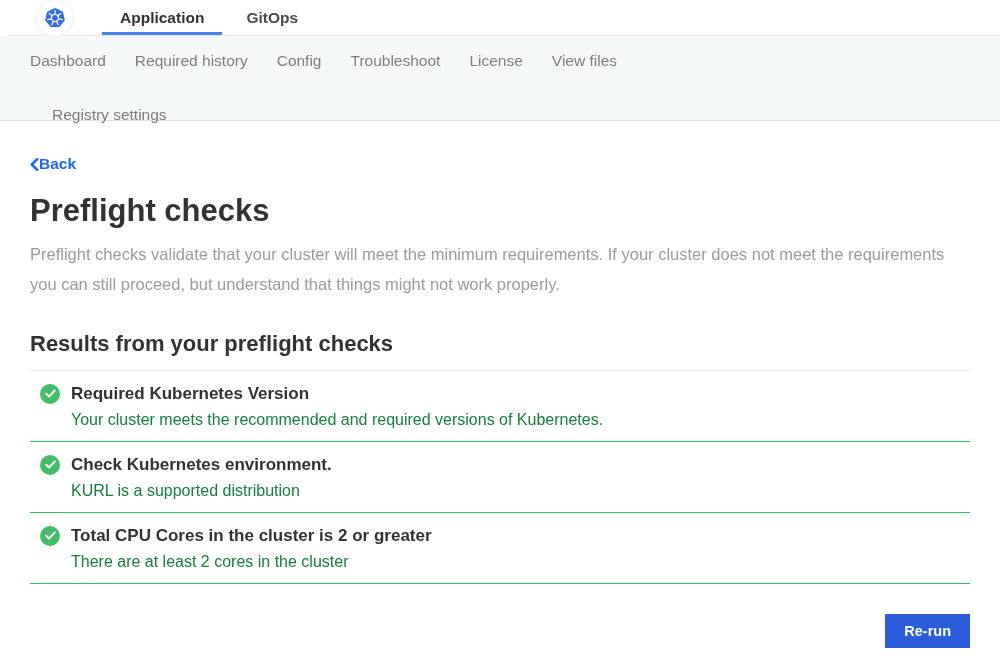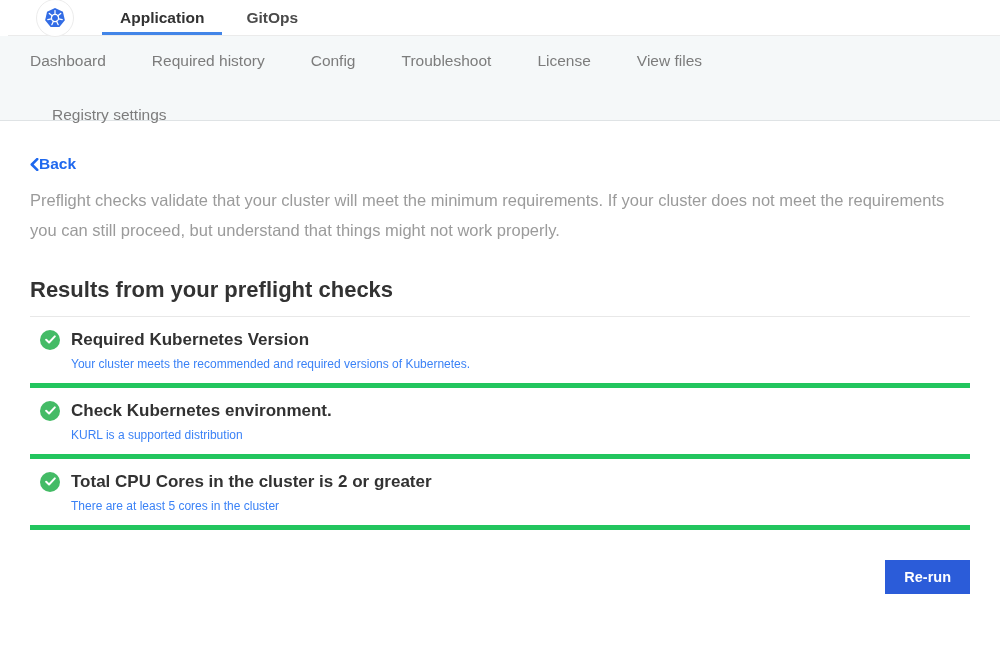--- a/index.html
+++ b/index.html
@@ -43,21 +43,21 @@
     font-weight: bold; font-size: 15px;
     padding: 9px 21px; border-radius: 22px; cursor: pointer;
   }
   .logout { margin-left: 28px; font-size: 15.5px; color: #323232; cursor: pointer; }
 
   
   .subnav {
     background: #f5f8f9; border-bottom: 1px solid #dfe3e5;
     padding: 16px 0 12px 30px; height: 85px;
   }
-  .subnav-row { display: flex; gap: 46px; }
+  .subnav-row { display: flex; gap: 29px; }
   .subnav-row.second { margin-top: 36px; padding-left: 22px; }
   .subnav-item { font-size: 15.5px; color: #7c7c7c; cursor: pointer; white-space: nowrap; }
 
   
   .content { padding: 0 30px; }
   .back-link {
     display: inline-flex; align-items: center; 
     color: #1f68ee; font-weight: bold; font-size: 15.5px;
     margin-top: 34px; cursor: pointer; text-decoration: none;
   }
@@ -67,29 +67,29 @@
   }
   .description {
     font-size: 16.5px; line-height: 30px; color: #9b9b9b;
     margin: 10px 0 0 0; max-width: 935px;
   }
   .results-heading {
     font-size: 22px; font-weight: bold; color: #323232;
     margin: 32px 0 0 0;
   }
   .checks-list { margin-top: 13px; border-top: 1px solid #e8e8e8; }
-  .check-item { padding: 13px 0 12px 10px; border-bottom: 5px solid #22c55e; }
+  .check-item { padding: 13px 0 12px 10px; border-bottom: 1px solid #22c55e; }
   .check-head { display: flex; align-items: center; gap: 11px; }
   .check-icon {
     width: 20px; height: 20px; border-radius: 50%;
     background: #44bb66; flex: none;
     display: flex; align-items: center; justify-content: center;
   }
   .check-title { font-size: 17px; font-weight: bold; color: #323232; }
-  .check-detail { margin: 7px 0 0 31px; font-size: 12px; color: #3b82f6; }
+  .check-detail { margin: 7px 0 0 31px; font-size: 16px; color: #15803d; }
 
   .footer-actions { display: flex; justify-content: flex-end; margin-top: 30px; }
   .rerun-btn {
     background: #2b5cd9; color: #ffffff; border: none;
     font-family: "Liberation Sans", sans-serif;
     font-weight: bold; font-size: 14.5px;
     padding: 9px 19px; border-radius: 0; cursor: pointer;
   }
 </style>
 </head>
@@ -141,20 +141,21 @@
 
   <a class="back-link">
     <span style="display:inline-flex;">
       <svg width="9" height="13" viewBox="0 0 8 12">
         <path d="M6.5 1 L1.5 6 L6.5 11" stroke="#1f68ee" stroke-width="2.4" fill="none" stroke-linecap="round" stroke-linejoin="round"></path>
       </svg>
     </span>
     <span>Back</span>
   </a>
 
+  <h1 class="page-title">Preflight checks</h1>
 
   <p class="description">Preflight checks validate that your cluster will meet the minimum requirements. If your cluster does not meet the requirements you can still proceed, but understand that things might not work properly.</p>
 
   <h2 class="results-heading">Results from your preflight checks</h2>
 
   <div class="checks-list">
 
     <div class="check-item">
       <div class="check-head">
         <span class="check-icon">
@@ -181,21 +182,21 @@
 
     <div class="check-item">
       <div class="check-head">
         <span class="check-icon">
           <svg width="11" height="9" viewBox="0 0 12 10">
             <path d="M1.2 5.2 L4.4 8.3 L10.8 1.5" stroke="#ffffff" stroke-width="2.2" fill="none" stroke-linecap="round" stroke-linejoin="round"></path>
           </svg>
         </span>
         <span class="check-title">Total CPU Cores in the cluster is 2 or greater</span>
       </div>
-      <div class="check-detail">There are at least 5 cores in the cluster</div>
+      <div class="check-detail">There are at least 2 cores in the cluster</div>
     </div>
 
   </div>
 
   <div class="footer-actions">
     <button class="rerun-btn">Re-run</button>
   </div>
 
 </main>
 

